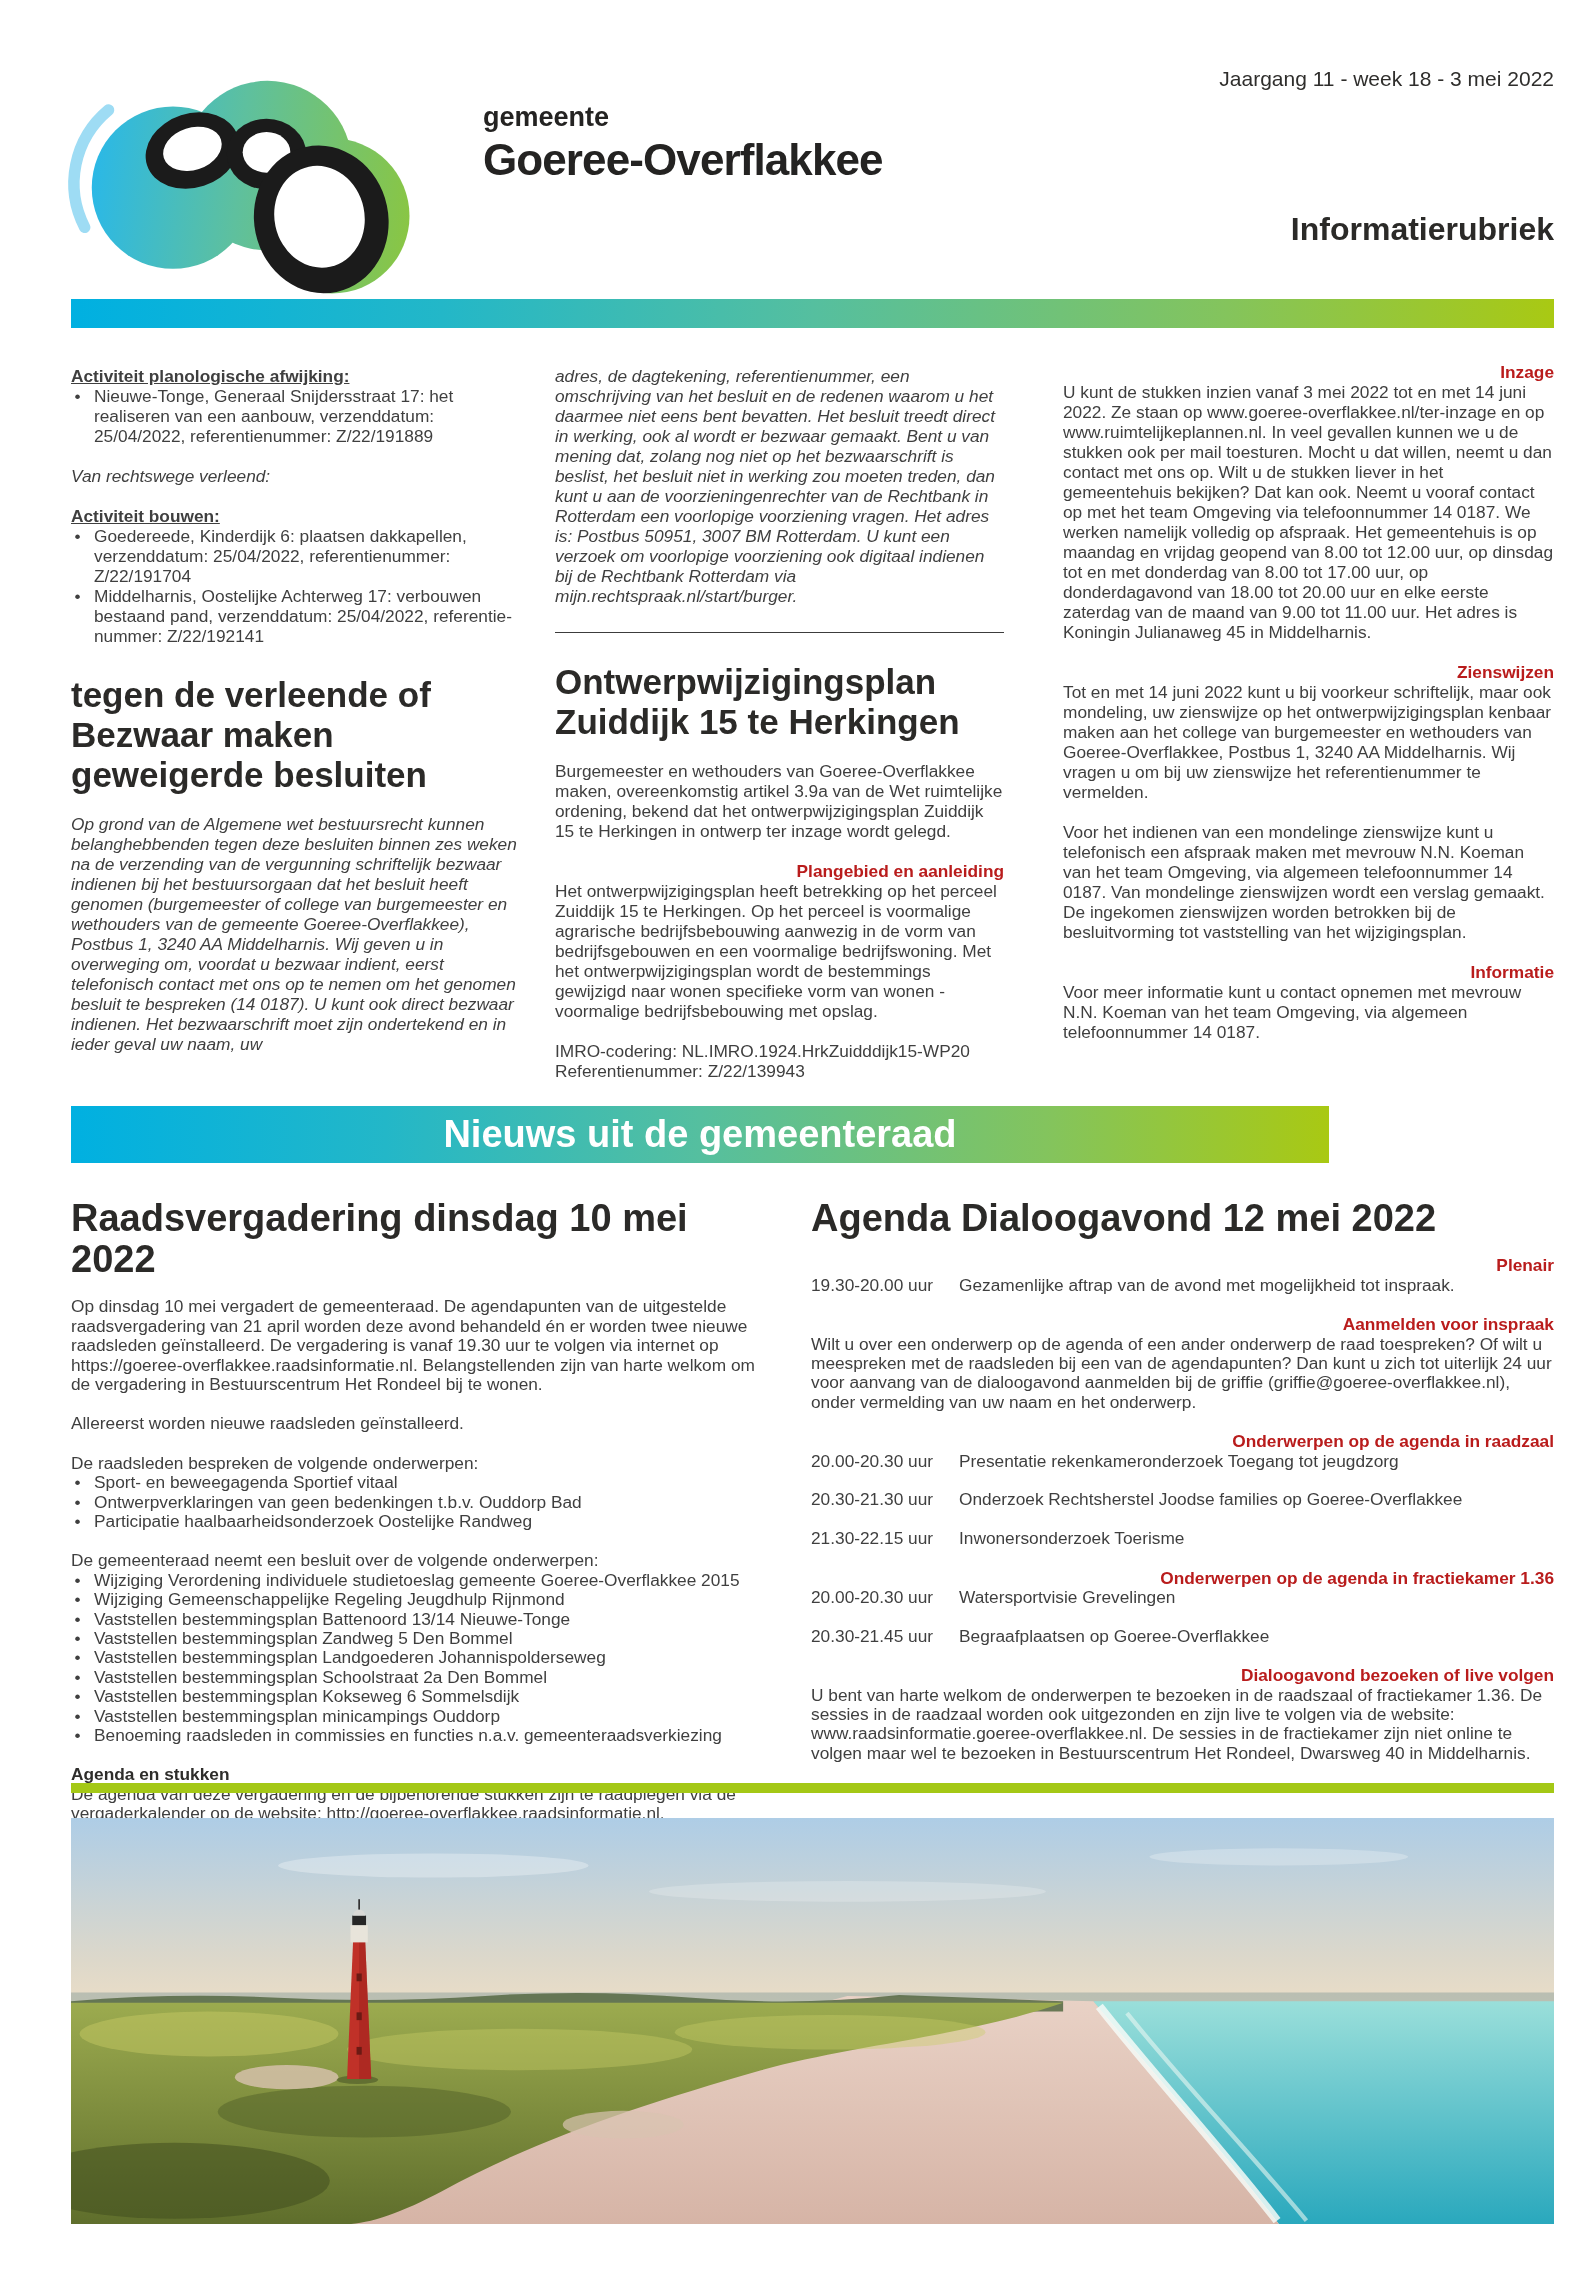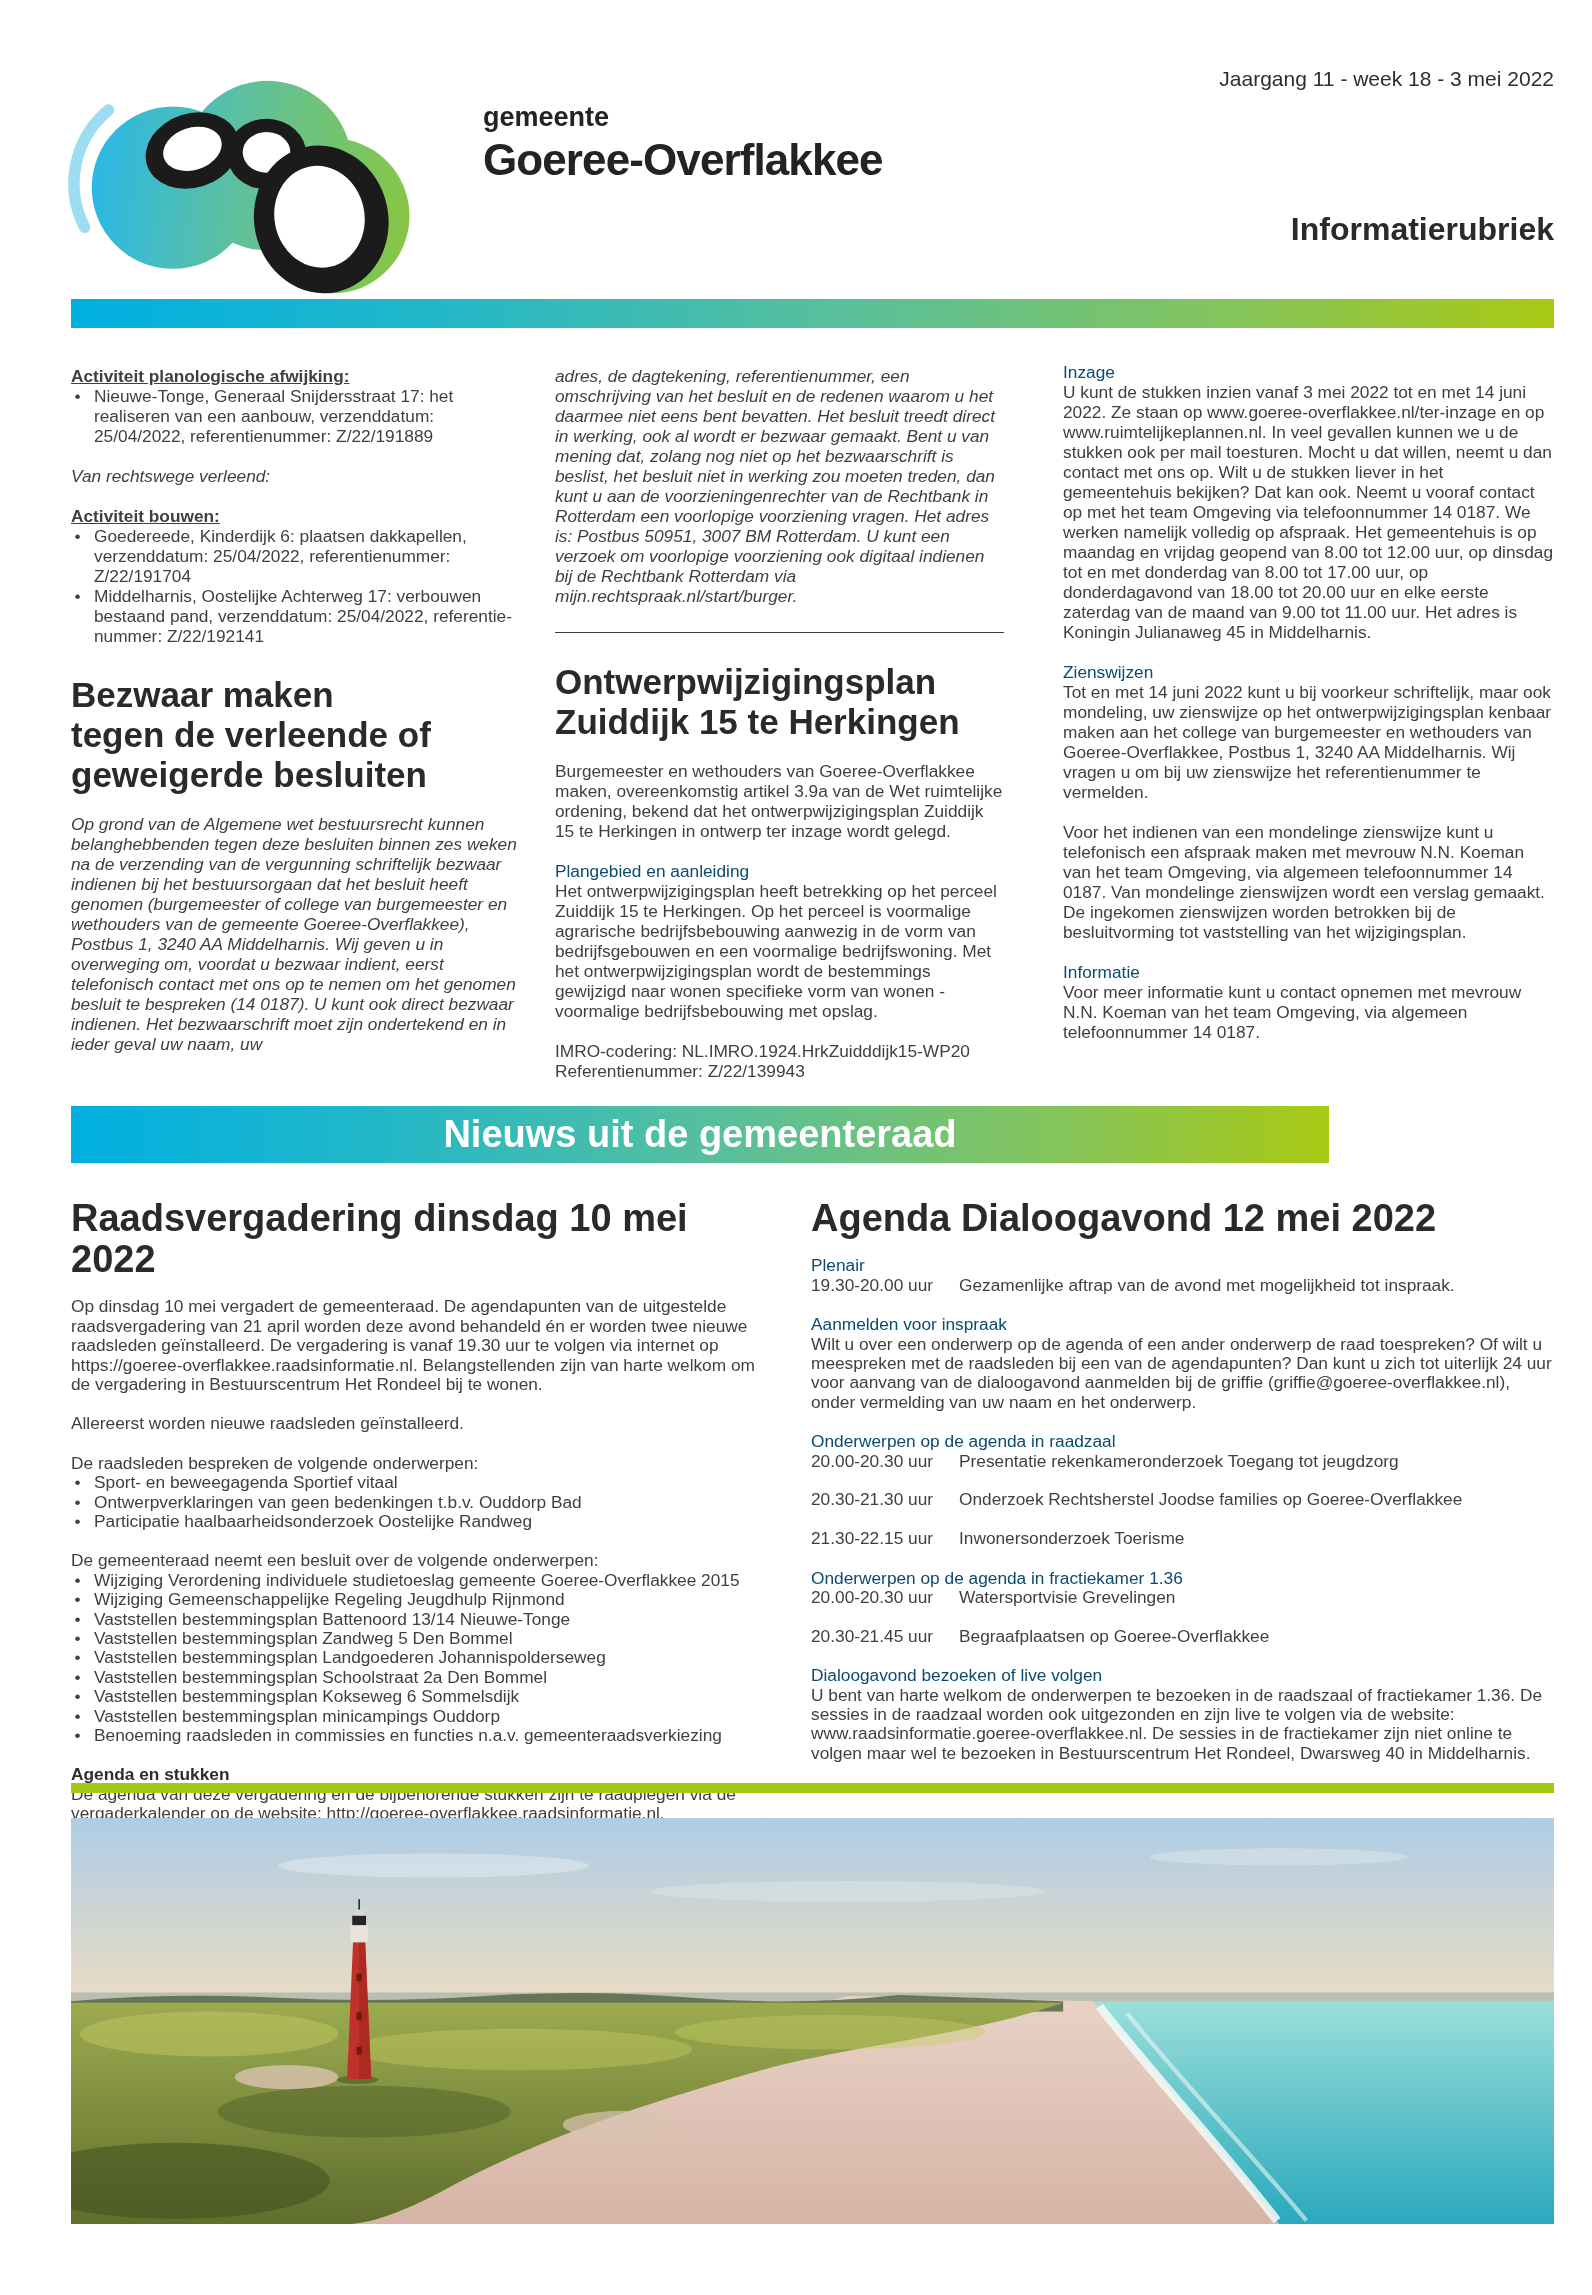--- a/index.html
+++ b/index.html
@@ -19,21 +19,21 @@
   .banner-title{color:#ffffff;font-size:38px;font-weight:bold;}
   .lime-bar{left:71px;top:1783px;width:1483px;height:9.5px;background:#a4c816;}
 
   
   .col{font-size:17.3px;line-height:20px;}
   .col1{left:71px;top:366px;width:449px;}
   .col2{left:555px;top:366px;width:449px;}
   .col3{left:1063px;top:362px;width:491px;}
   .u{text-decoration:underline;font-weight:bold;}
   .it{font-style:italic;}
-  .b{font-weight:normal;color:#0c4a6e;}
+  .b{font-weight:bold;color:#b91c1c;text-align:right;}
   .gap{margin-top:20px;}
   ul.blist{list-style:none;margin:0;padding:0;}
   ul.blist li{position:relative;padding-left:23px;margin:0;}
   ul.blist li::before{content:"\2022";position:absolute;left:3.5px;top:0;}
   .col-h{font-size:35px;line-height:40px;font-weight:bold;color:#2b2a28;margin-top:29px;}
   .rule{border:0;border-top:1.7px solid #3c3c3c;width:100%;margin:26px 0 0 0;}
   .after-h{margin-top:19px;}
 
   
   .sec2{font-size:17.3px;line-height:19.4px;}
@@ -92,22 +92,22 @@
     <ul class="blist gap">
       <li>Nieuwe-Tonge, Generaal Snijdersstraat 17: het realiseren van een aanbouw, verzenddatum: 25/04/2022, referentienummer: Z/22/191889</li>
     </ul>
     <div class="it gap">Van rechtswege verleend:</div>
     <div class="u gap">Activiteit bouwen:</div>
     <ul class="blist gap">
       <li>Goedereede, Kinderdijk 6: plaatsen dakkapellen, verzenddatum: 25/04/2022, referentienummer: Z/22/191704</li>
       <li>Middelharnis, Oostelijke Achterweg 17: verbouwen bestaand pand, verzenddatum: 25/04/2022, referentie-nummer: Z/22/192141</li>
     </ul>
     <div class="col-h">
+      <div>tegen de verleende of</div>
       <div>Bezwaar maken</div>
-      <div>tegen de verleende of</div>
       <div>geweigerde besluiten</div>
     </div>
     <div class="it after-h">Op grond van de Algemene wet bestuursrecht kunnen belanghebbenden tegen deze besluiten binnen zes weken na de verzending van de vergunning schriftelijk bezwaar indienen bij het bestuursorgaan dat het besluit heeft genomen (burgemeester of college van burgemeester en wethouders van de gemeente Goeree-Overflakkee), Postbus 1, 3240 AA Middelharnis. Wij geven u in overweging om, voordat u bezwaar indient, eerst telefonisch contact met ons op te nemen om het genomen besluit te bespreken (14 0187). U kunt ook direct bezwaar indienen. Het bezwaarschrift moet zijn ondertekend en in ieder geval uw naam, uw</div>
   </div>
 
   <div class="abs col col2">
     <div class="it">adres, de dagtekening, referentienummer, een omschrijving van het besluit en de redenen waarom u het daarmee niet eens bent bevatten. Het besluit treedt direct in werking, ook al wordt er bezwaar gemaakt. Bent u van mening dat, zolang nog niet op het bezwaarschrift is beslist, het besluit niet in werking zou moeten treden, dan kunt u aan de voorzieningenrechter van de Rechtbank in Rotterdam een voorlopige voorziening vragen. Het adres is: Postbus 50951, 3007 BM Rotterdam. U kunt een verzoek om voorlopige voorziening ook digitaal indienen bij de Rechtbank Rotterdam via mijn.rechtspraak.nl/start/burger.</div>
     <hr class="rule">
     <div class="col-h">
       <div>Ontwerpwijzigingsplan</div>

